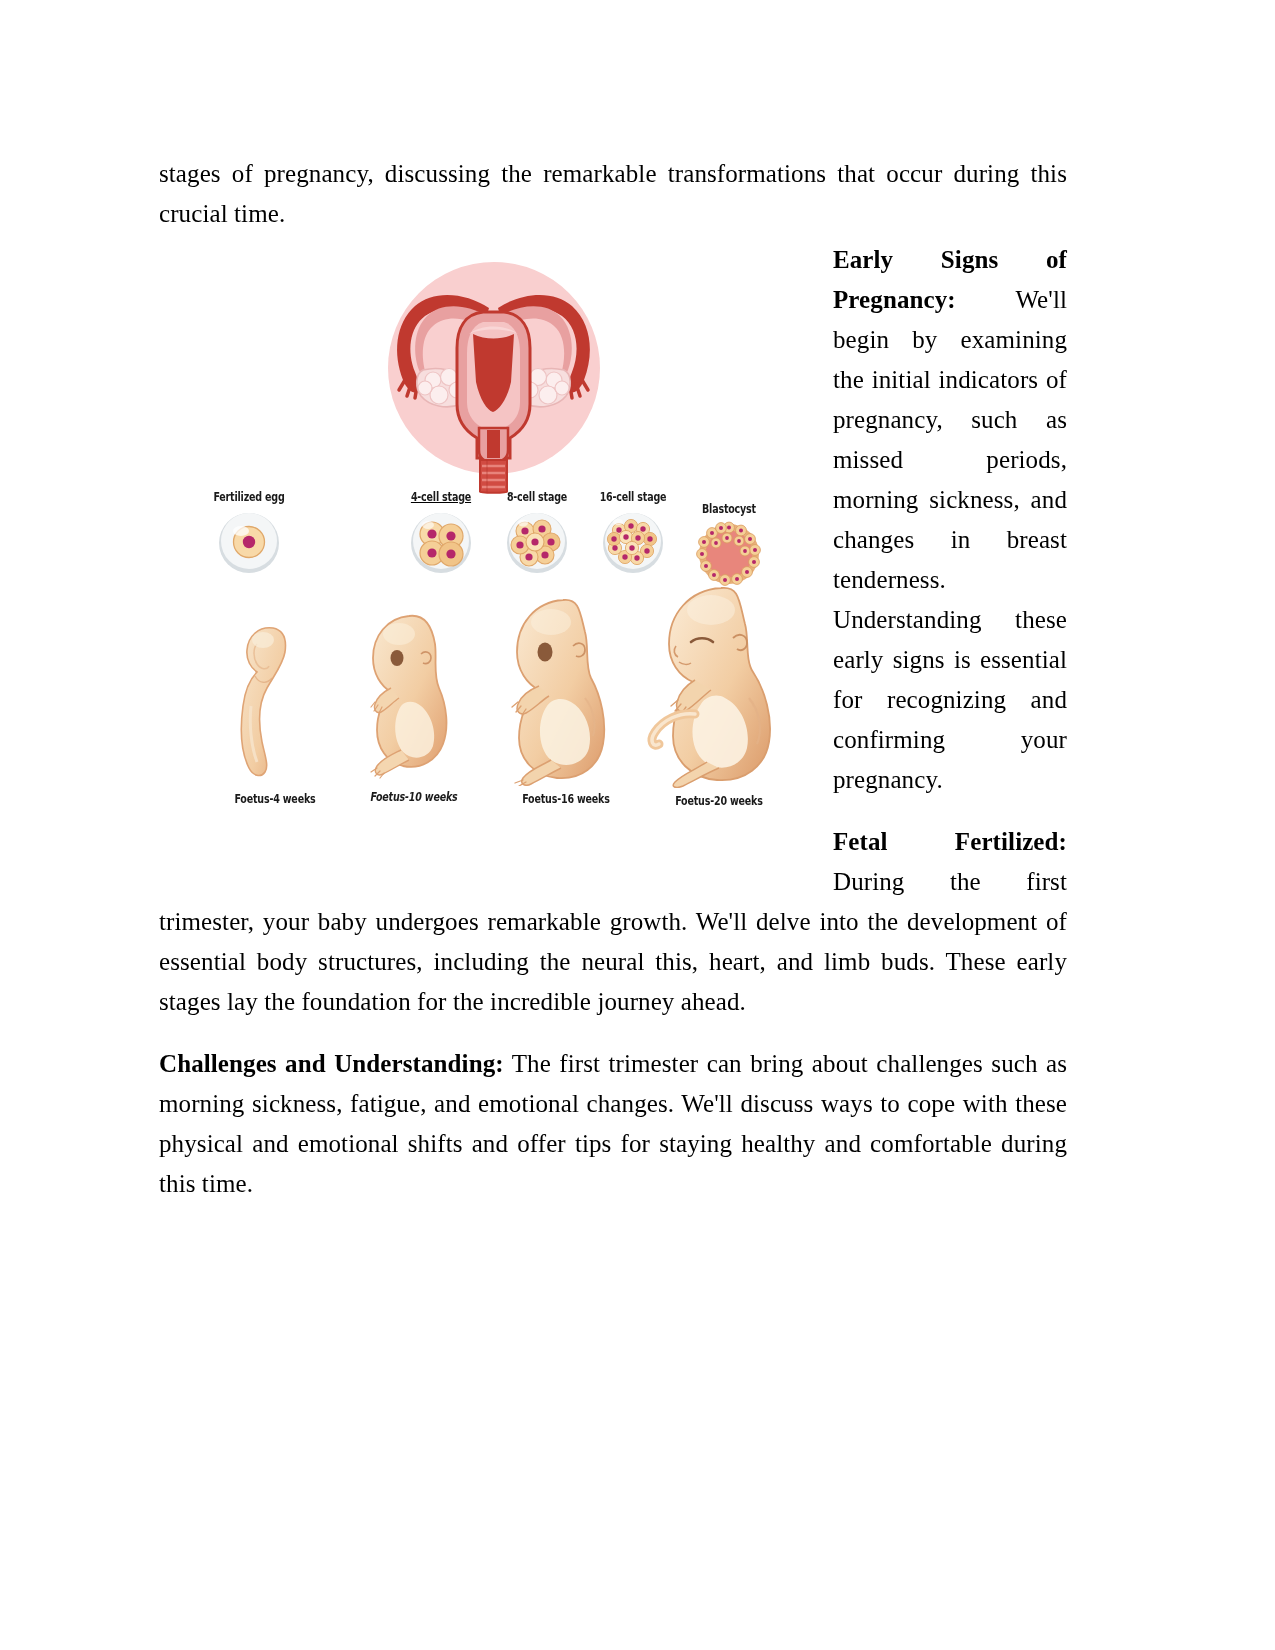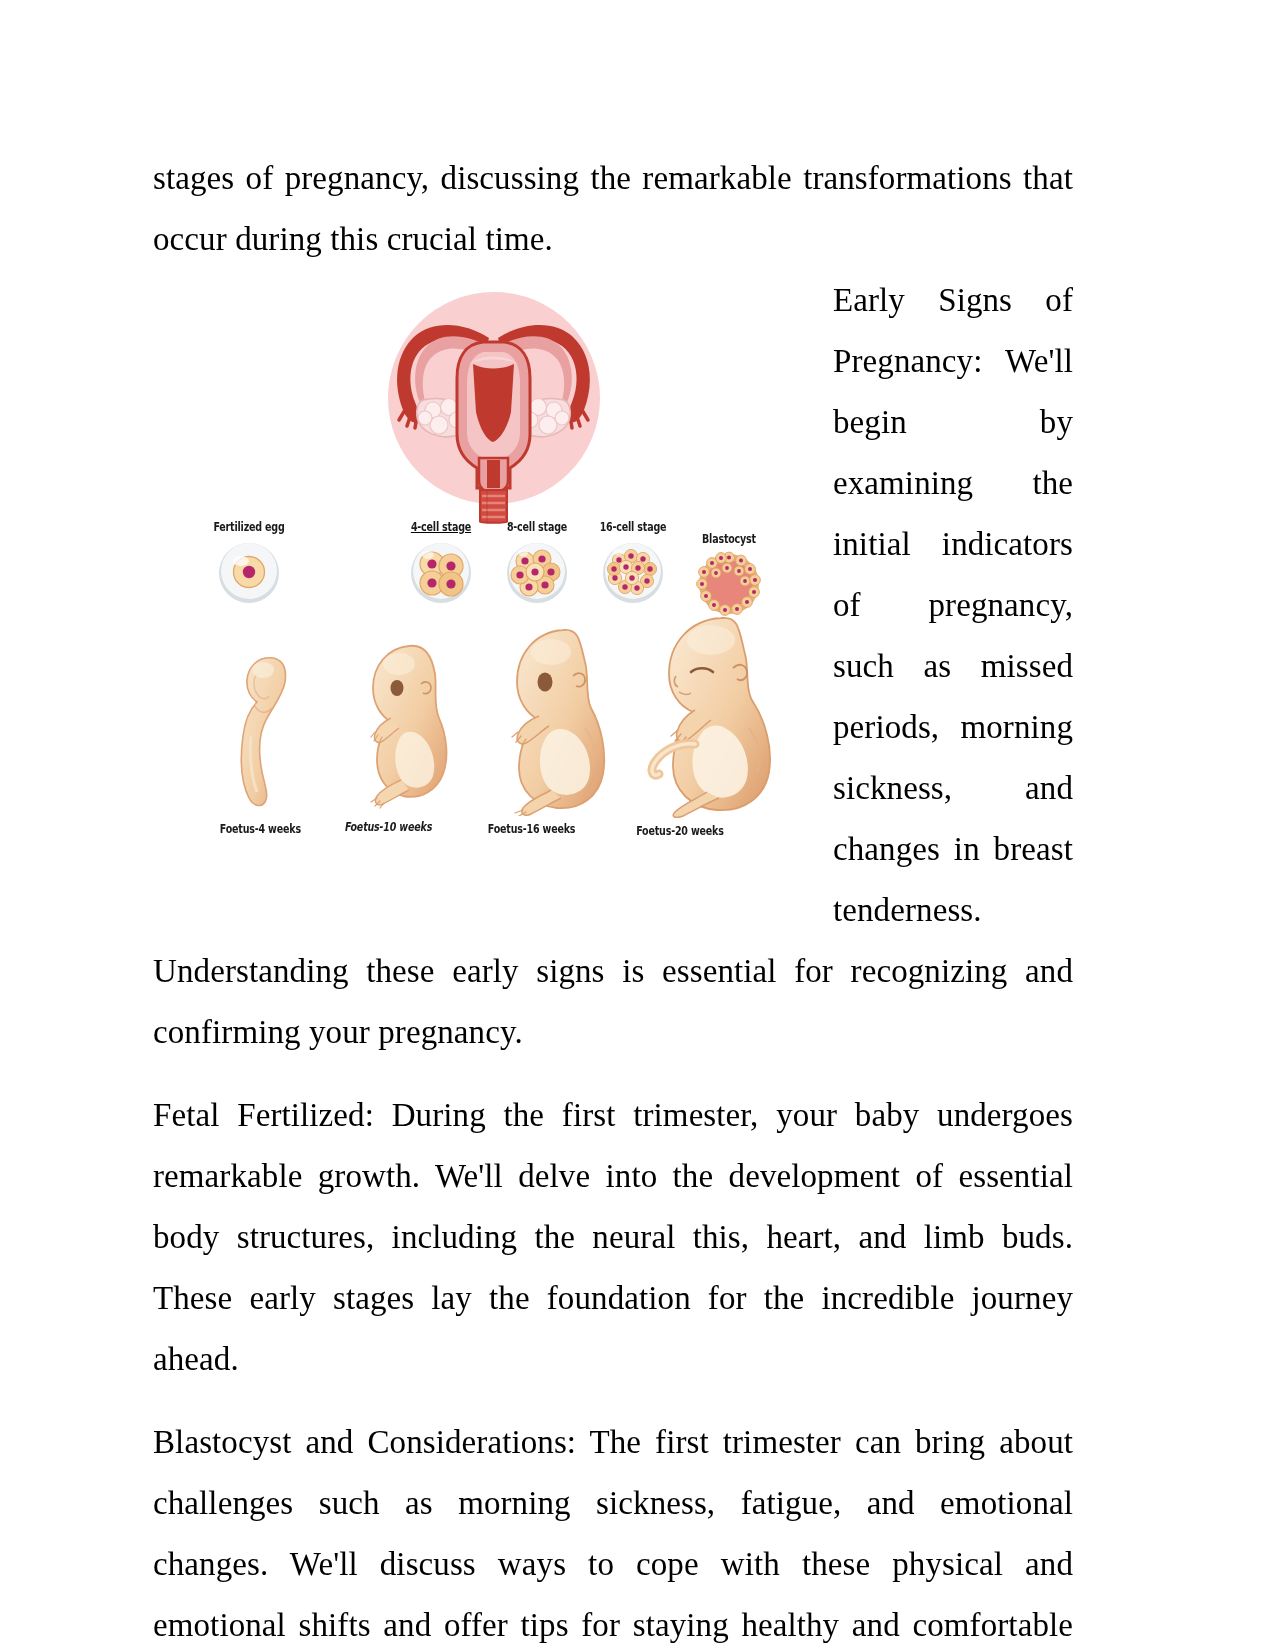--- a/index.html
+++ b/index.html
@@ -19,32 +19,32 @@
     width: 1275px;
     height: 1650px;
     box-sizing: border-box;
     padding: 148px 196px 0 153px;
   }
   .doc-body {
     position: relative;
     width: 920px;
   }
   p.para {
-    margin: 0;
-    font-size: 33px;
-    line-height: 61px;
+    margin: 6px;
+    font-size: 25px;
+    line-height: 40px;
     text-align: justify;
     text-justify: inter-word;
     letter-spacing: 0.1px;
   }
   p.para + p.para {
     margin-top: 22px;
   }
   .lead {
-    font-weight: normal;
+    font-weight: bold;
   }
 
   
   .figure {
     float: left;
     width: 630px;
     margin: 22px 24px 6px 26px;
     position: relative;
   }
   .figure-inner {
@@ -106,20 +106,21 @@
   
   .fetus-row {
     position: absolute;
     left: 10px;
     top: 340px;
     width: 610px;
     height: 250px;
   }
   .fetus {
     position: absolute;
+    text-align: center;
   }
   .fetus-label {
     font-family: "DejaVu Sans Condensed", "Liberation Sans Narrow", "Liberation Sans", sans-serif;
     font-size: 11.5px;
     font-weight: bold;
     color: #1a1a1a;
     letter-spacing: -0.2px;
     white-space: nowrap;
     line-height: 14px;
     transform: scaleX(0.92);
@@ -459,16 +460,16 @@
 
         </div>
 
       </div>
     </div>
 
     <p class="para"><span class="lead">Early Signs of Pregnancy:</span><span> We'll begin by examining the initial indicators of pregnancy, such as missed periods, morning sickness, and changes in breast tenderness. Understanding these early signs is essential for recognizing and confirming your pregnancy.</span></p>
 
     <p class="para"><span class="lead">Fetal Fertilized:</span><span> During the first trimester, your baby undergoes remarkable growth. We'll delve into the development of essential body structures, including the neural this, heart, and limb buds. These early stages lay the foundation for the incredible journey ahead.</span></p>
 
-    <p class="para"><span class="lead">Blastocyst and Considerations:</span><span> The first trimester can bring about challenges such as morning sickness, fatigue, and emotional changes. We'll discuss ways to cope with these physical and emotional shifts and offer tips for staying healthy and comfortable during this time.</span></p>
+    <p class="para"><span class="lead">Challenges and Understanding:</span><span> The first trimester can bring about challenges such as morning sickness, fatigue, and emotional changes. We'll discuss ways to cope with these physical and emotional shifts and offer tips for staying healthy and comfortable during this time.</span></p>
 
   </div>
 </div>
 
 </body></html>

